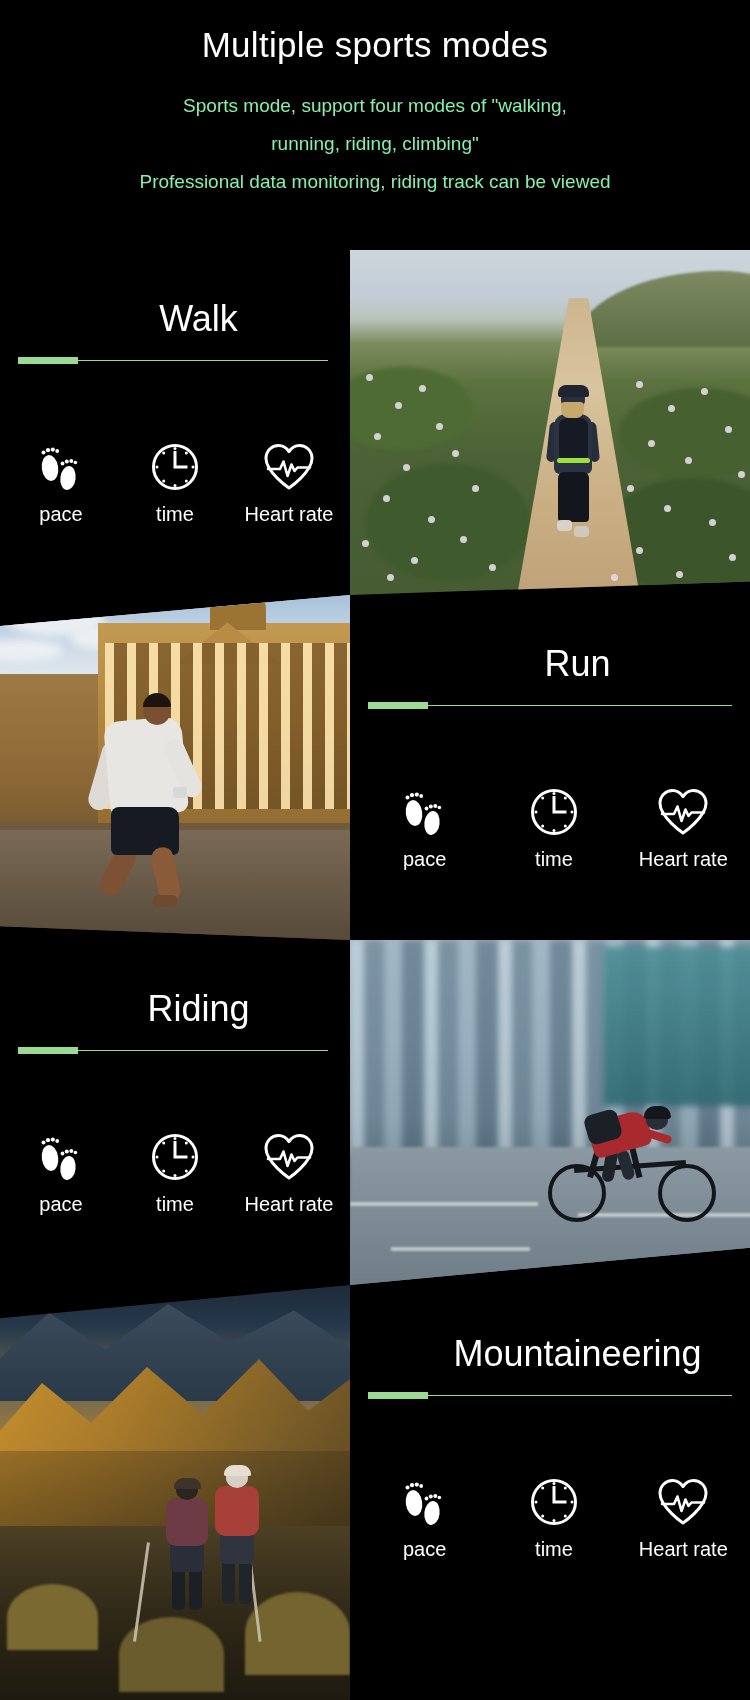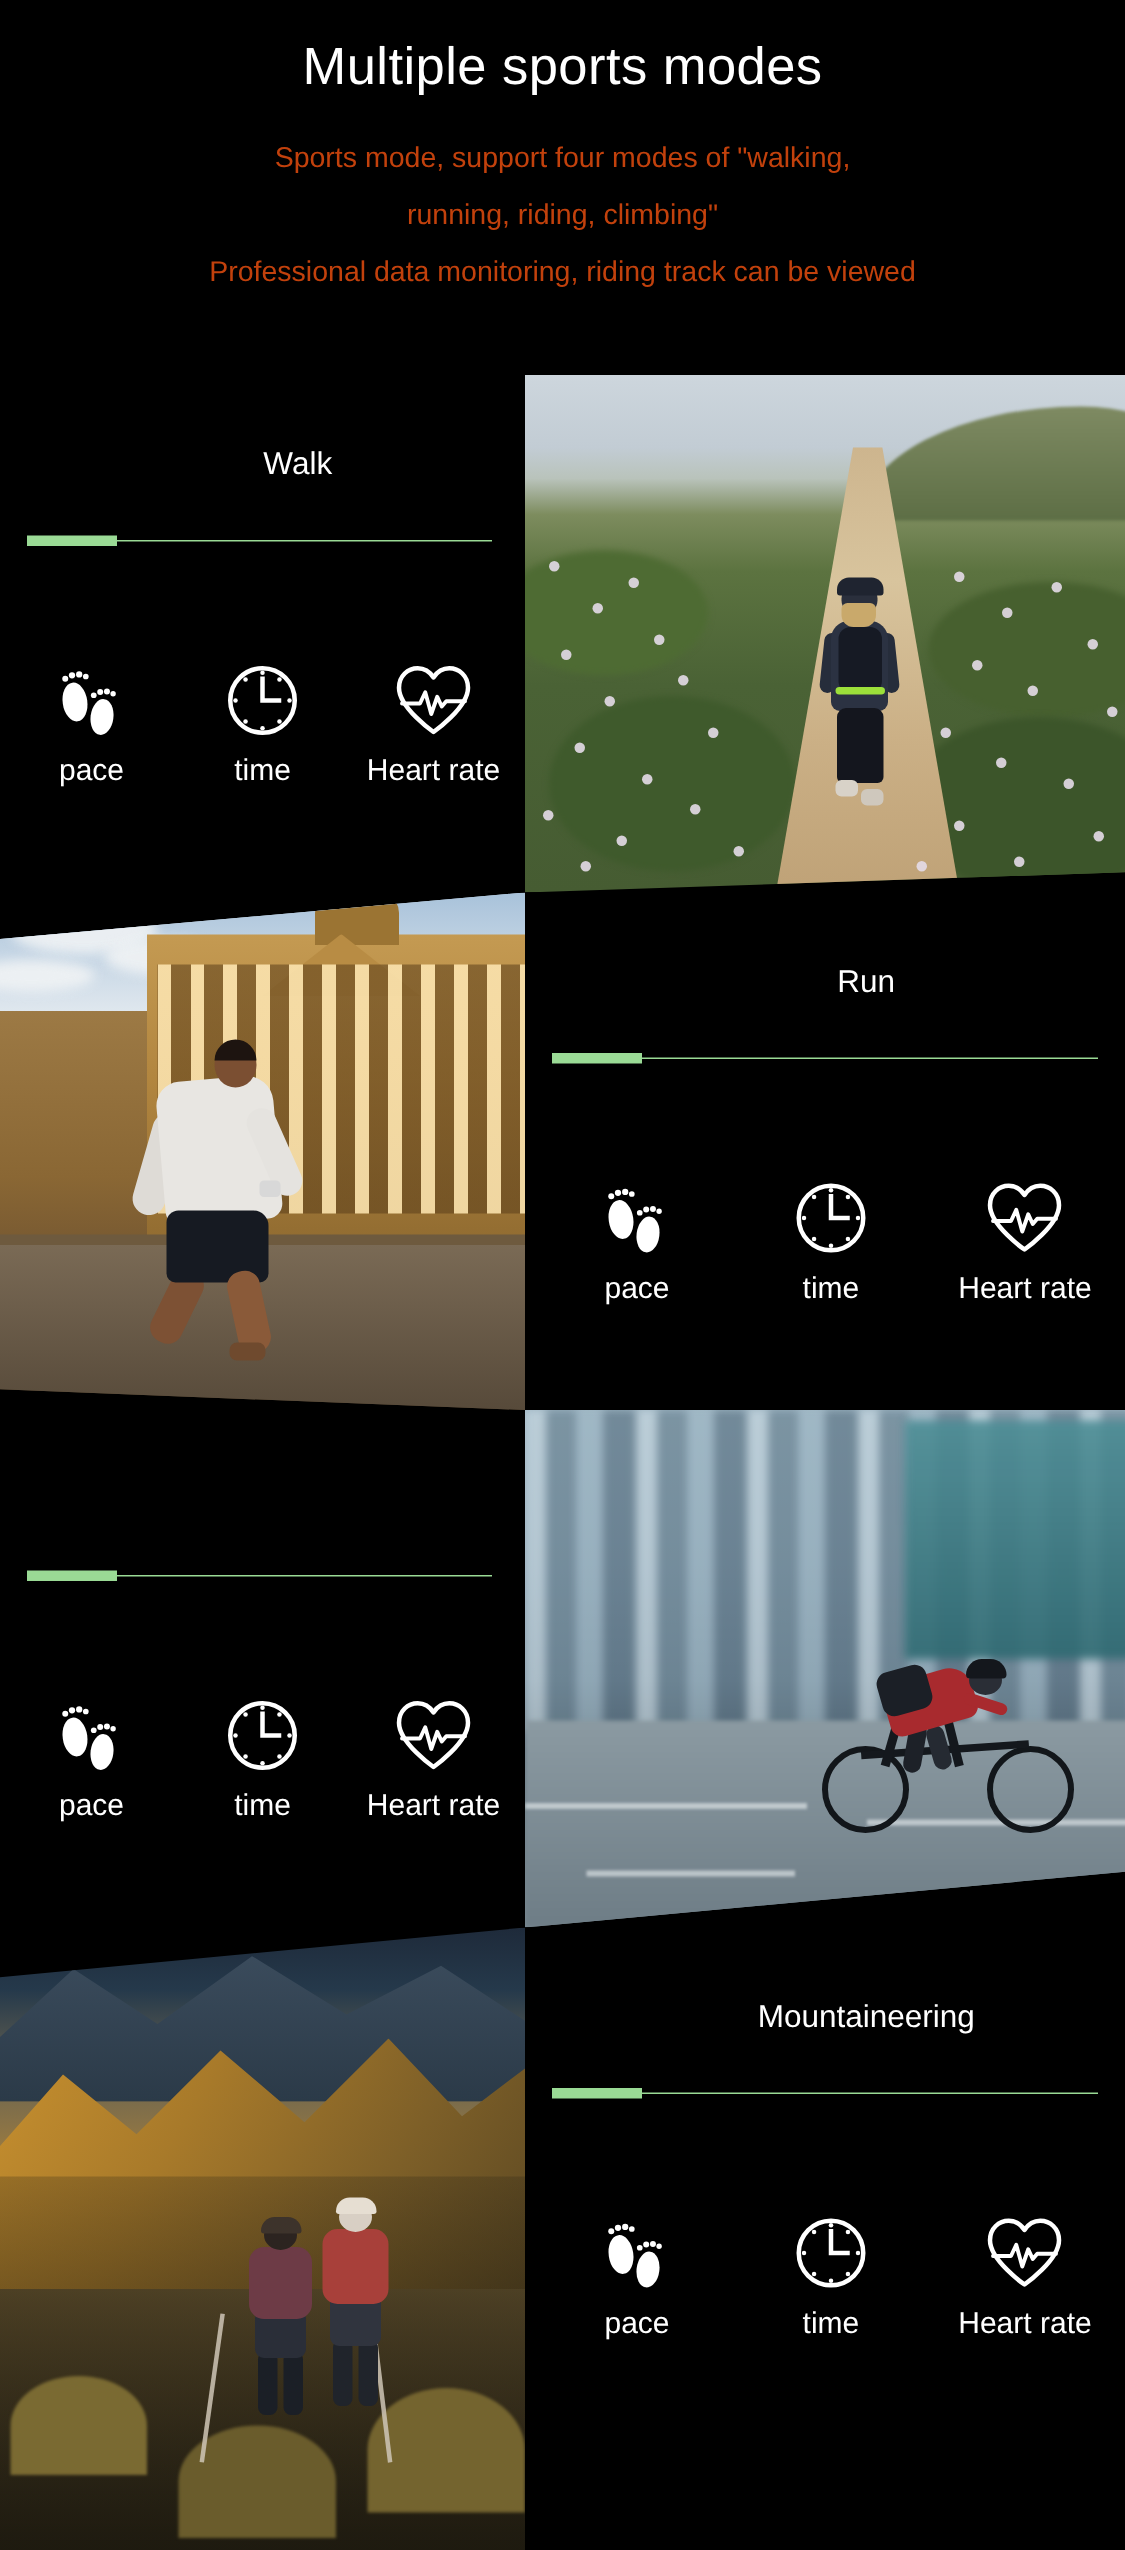--- a/index.html
+++ b/index.html
@@ -9,36 +9,36 @@
     font-family:"Liberation Sans", sans-serif; color:#fff;
   }
 
   
   .header{ padding-top:26px; text-align:center; }
   .header h1{
     font-size:35px; font-weight:400; letter-spacing:.3px; line-height:1.1;
   }
   .header .sub{
     margin-top:22px; font-size:19px; font-weight:400; line-height:38px;
-    color:#c2410c;
+    color:#86efac;
   }
   .header .sub .l1{ display:block; padding:0 120px; }
   .header .sub .l3{ display:block; }
 
   
   .row{ position:absolute; left:0; width:750px; height:345px; }
   .cell{ position:absolute; top:0; height:345px; width:350px; }
   .cell.left{ left:0; }
   .cell.right{ left:350px; width:408px; }
 
   
   .panel{ position:relative; width:100%; height:100%; background:#000; }
   .panel .title{
     position:absolute; left:0; right:0; text-align:center;
-    font-size:21px; font-weight:400; color:#fff;margin-left:47px;
+    font-size:36px; font-weight:400; color:#fff;margin-left:47px;
   }
   .panel.left-panel .title{ top:48px; }
   .panel.right-panel .title{ top:48px; }
 
   .divider{
     position:absolute; height:1px; background:#9ada95;
   }
   .divider::before{
     content:""; position:absolute; left:0; top:-3px;
     width:60px; height:7px; background:#9ada95;
@@ -455,20 +455,21 @@
 
       </div>
     </div>
   </div>
 </div>
 
 <div class="row" style="top:940px;">
 
   <div class="cell left">
     <div class="panel left-panel">
+      <div class="title">Riding</div>
       <div class="divider"></div>
       <div class="metrics">
 
         <div class="metric">
           <span class="ic">
             <svg width="48" height="50" viewBox="0 0 48 50">
               <g fill="#ffffff">
                 <ellipse cx="13" cy="26" rx="8.2" ry="13" transform="rotate(-8 13 26)"></ellipse>
                 <circle cx="6.5" cy="10.5" r="2"></circle>
                   <circle cx="11" cy="8.2" r="2.1"></circle>

